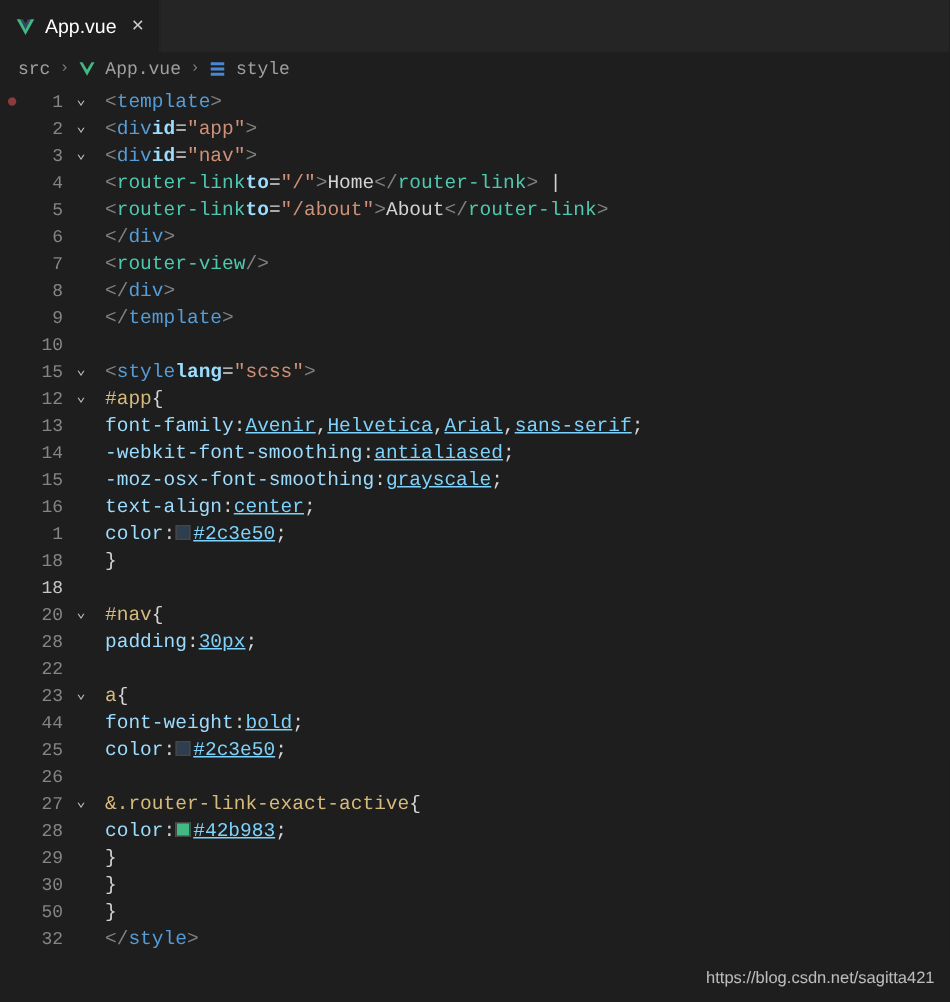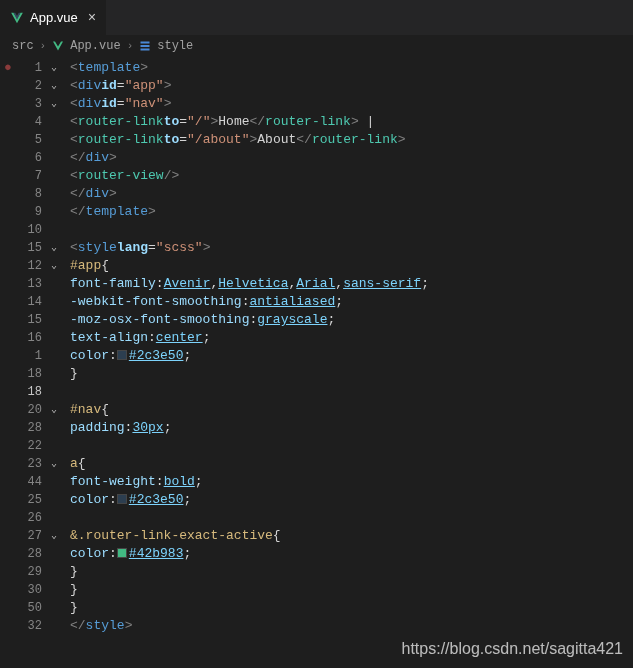--- a/index.html
+++ b/index.html
@@ -85,21 +85,21 @@
   .t-val{color:#7dd3fc;text-decoration:underline;}
   .t-semi{color:#d4d4d4;}
   .t-comma{color:#d4d4d4;}
   .color-swatch{ display:inline-block; width:10px; height:10px; border:1px solid #454545; margin-right:2px; vertical-align:middle; position:relative; top:-1px;}
   .watermark{
     position:absolute;
     right:10px;
     bottom:10px;
     color:rgba(255,255,255,0.7);
     font-family:-apple-system,"Segoe UI",sans-serif;
-    font-size:16px;
+    font-size:11px;
   }
 </style>
 </head>
 <body>
 
 <div class="tabs">
   <div class="tab">
     <span class="tab-icon">
       <svg width="14" height="14" viewBox="0 0 24 24">
           <path fill="#42b983" d="M2 3h4l6 10L18 3h4L12 21 2 3z"></path>

